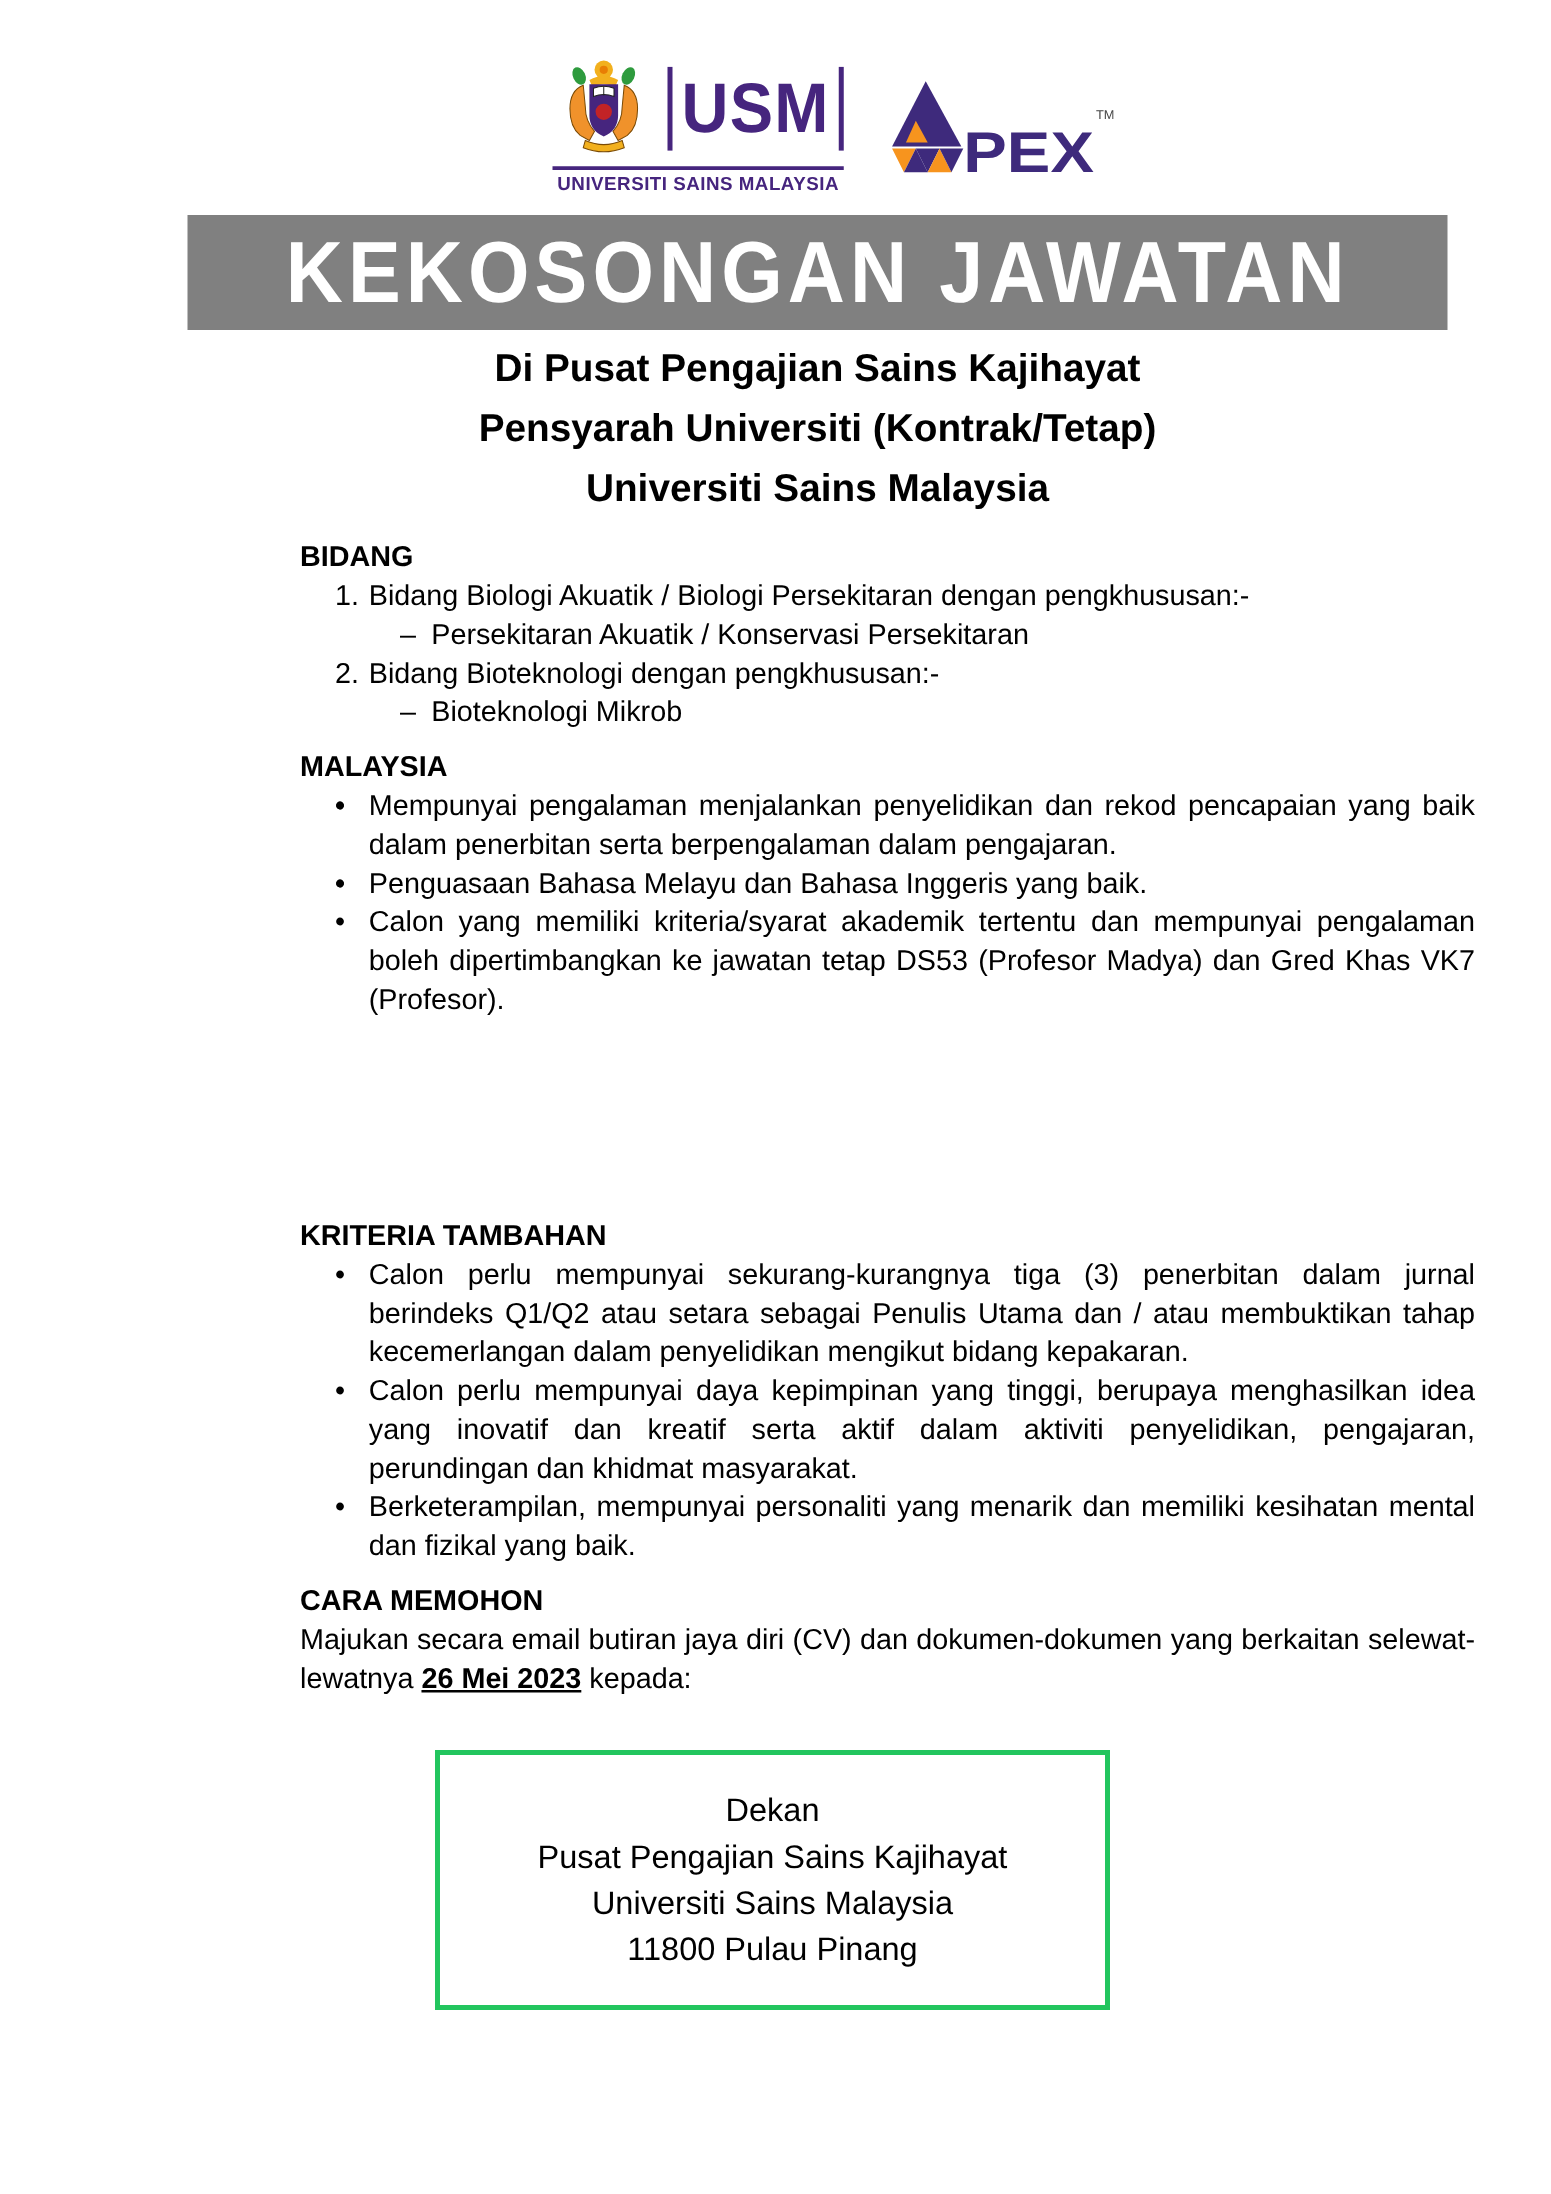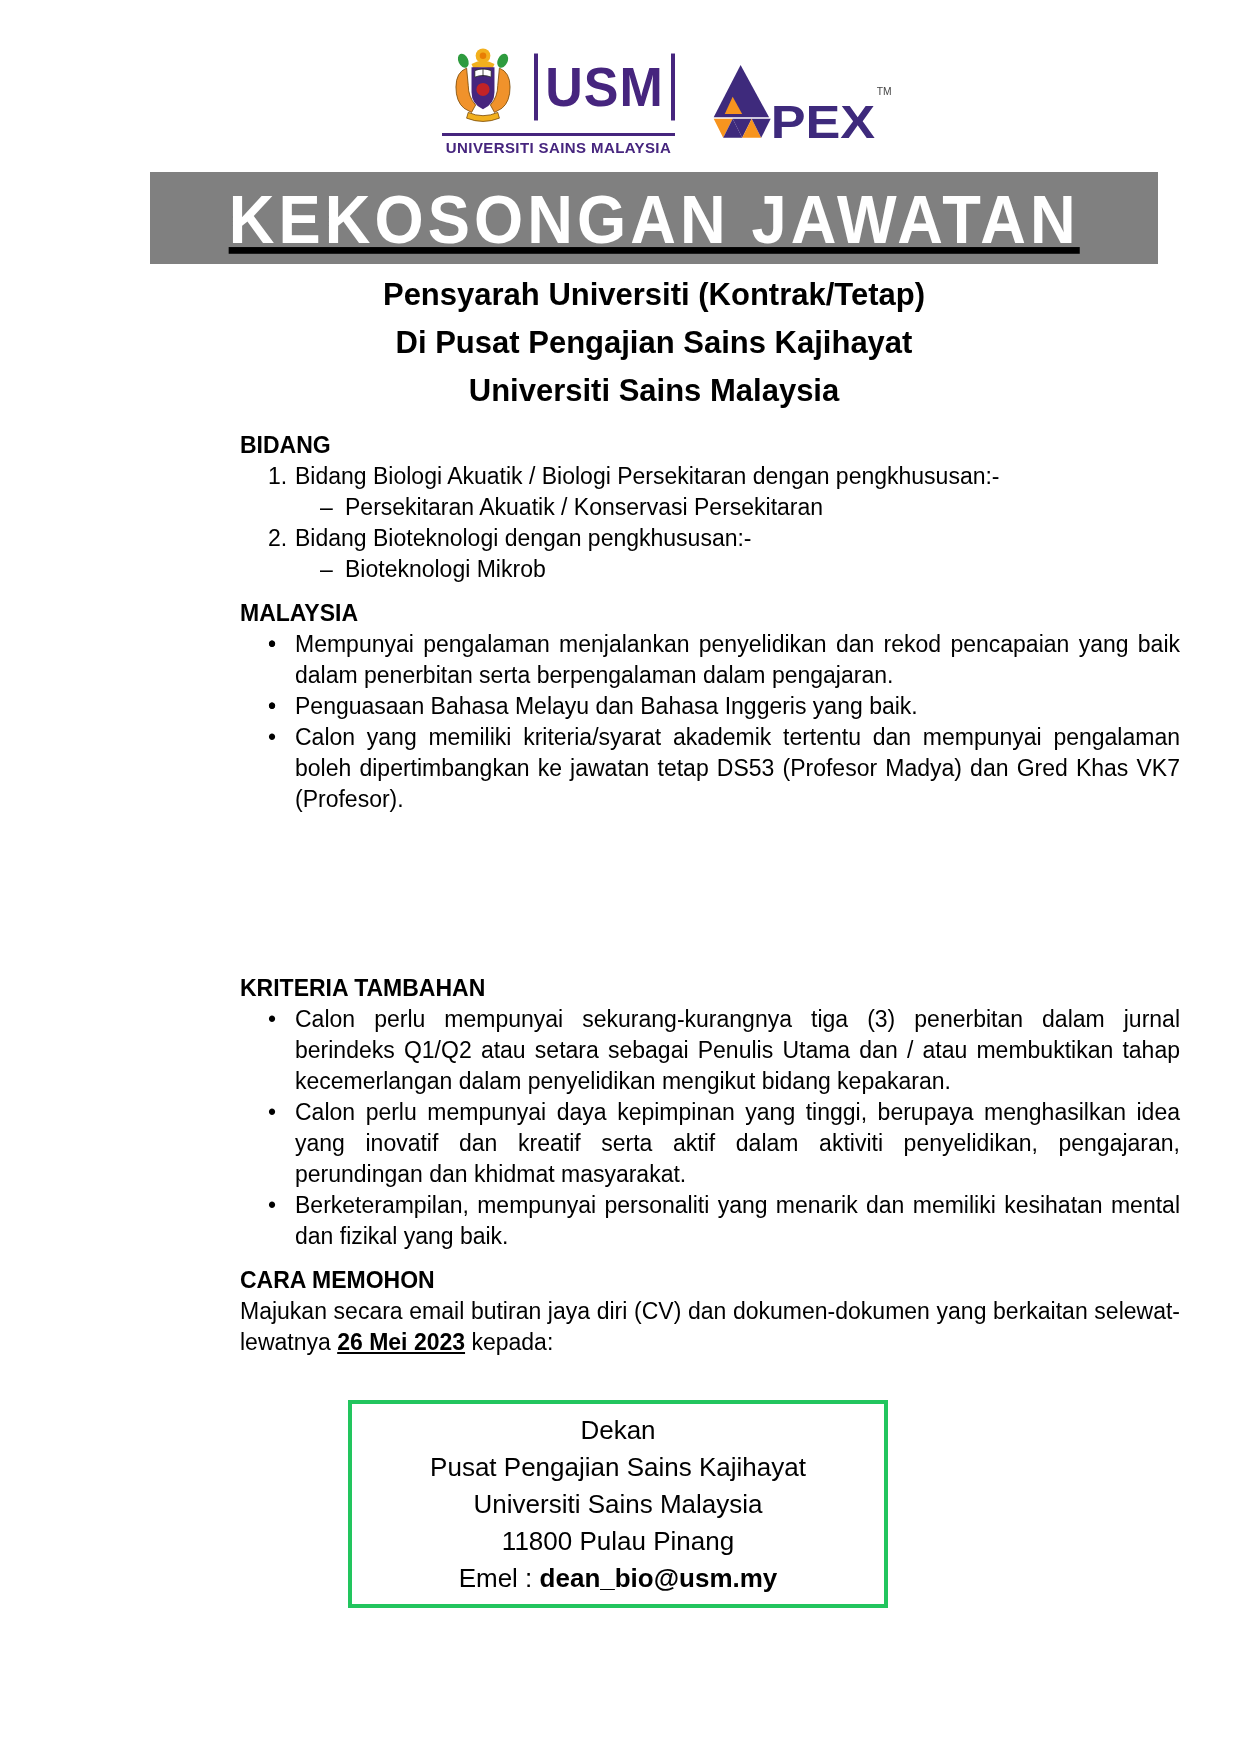--- a/index.html
+++ b/index.html
@@ -28,21 +28,21 @@
   .usm-caption{
     margin-top:5px;border-top:3px solid #46257E;padding-top:3px;
     font-size:15px;font-weight:bold;color:#46257E;letter-spacing:.4px;
     width:100%;text-align:center;white-space:nowrap;
   }
   .apex-svg{width:190px;height:102px;margin-top:6px;}
   
   .banner{
     position:absolute;top:172px;left:150px;width:1008px;height:92px;
     background:#808080;
-    display:flex;align-items:center;justify-content:center;overflow:hidden;text-decoration:underline;
+    display:flex;align-items:center;justify-content:center;overflow:hidden;
   }
   .banner span{
     font-weight:bold;font-size:62px;color:#fff;letter-spacing:4px;
     white-space:nowrap;transform:scale(1.02,1.12);
   }
   
   .subtitle{
     position:absolute;top:271px;left:150px;width:1008px;
     text-align:center;font-weight:bold;font-size:31px;line-height:48px;
   }
@@ -111,22 +111,22 @@
       <text x="88" y="96" font-size="58" font-weight="bold" textLength="132" lengthAdjust="spacingAndGlyphs" font-family="Liberation Sans, sans-serif" fill="#3E2A7C">PEX</text>
       <text x="222" y="42" font-size="13" fill="#444444" font-family="Liberation Sans, sans-serif">TM</text>
     </svg>
   </header>
 
   <div class="banner">
     <span>KEKOSONGAN JAWATAN</span>
   </div>
 
   <div class="subtitle">
+    <div>Di Pusat Pengajian Sains Kajihayat</div>
     <div>Pensyarah Universiti (Kontrak/Tetap)</div>
-    <div>Di Pusat Pengajian Sains Kajihayat</div>
     <div>Universiti Sains Malaysia</div>
   </div>
 
   <section class="content" id="sec-bidang">
     <div class="sec-heading">BIDANG</div>
     <div class="oli">
       <span class="num">1.</span>
       <span>Bidang Biologi Akuatik / Biologi Persekitaran  dengan pengkhususan:-</span>
     </div>
     <div class="subli">
@@ -188,18 +188,15 @@
       <span class="date-due">26 Mei 2023</span>
       <span> kepada:</span>
     </div>
   </section>
 
   <div class="contact-box">
     <div>Dekan</div>
     <div>Pusat Pengajian Sains Kajihayat</div>
     <div>Universiti Sains Malaysia</div>
     <div>11800 Pulau Pinang</div>
-    <div>
-      <span>Emel : </span><span class="email-strong">dean_bio@usm.my</span>
-    </div>
   </div>
 
 </div>
 
 </body></html>

